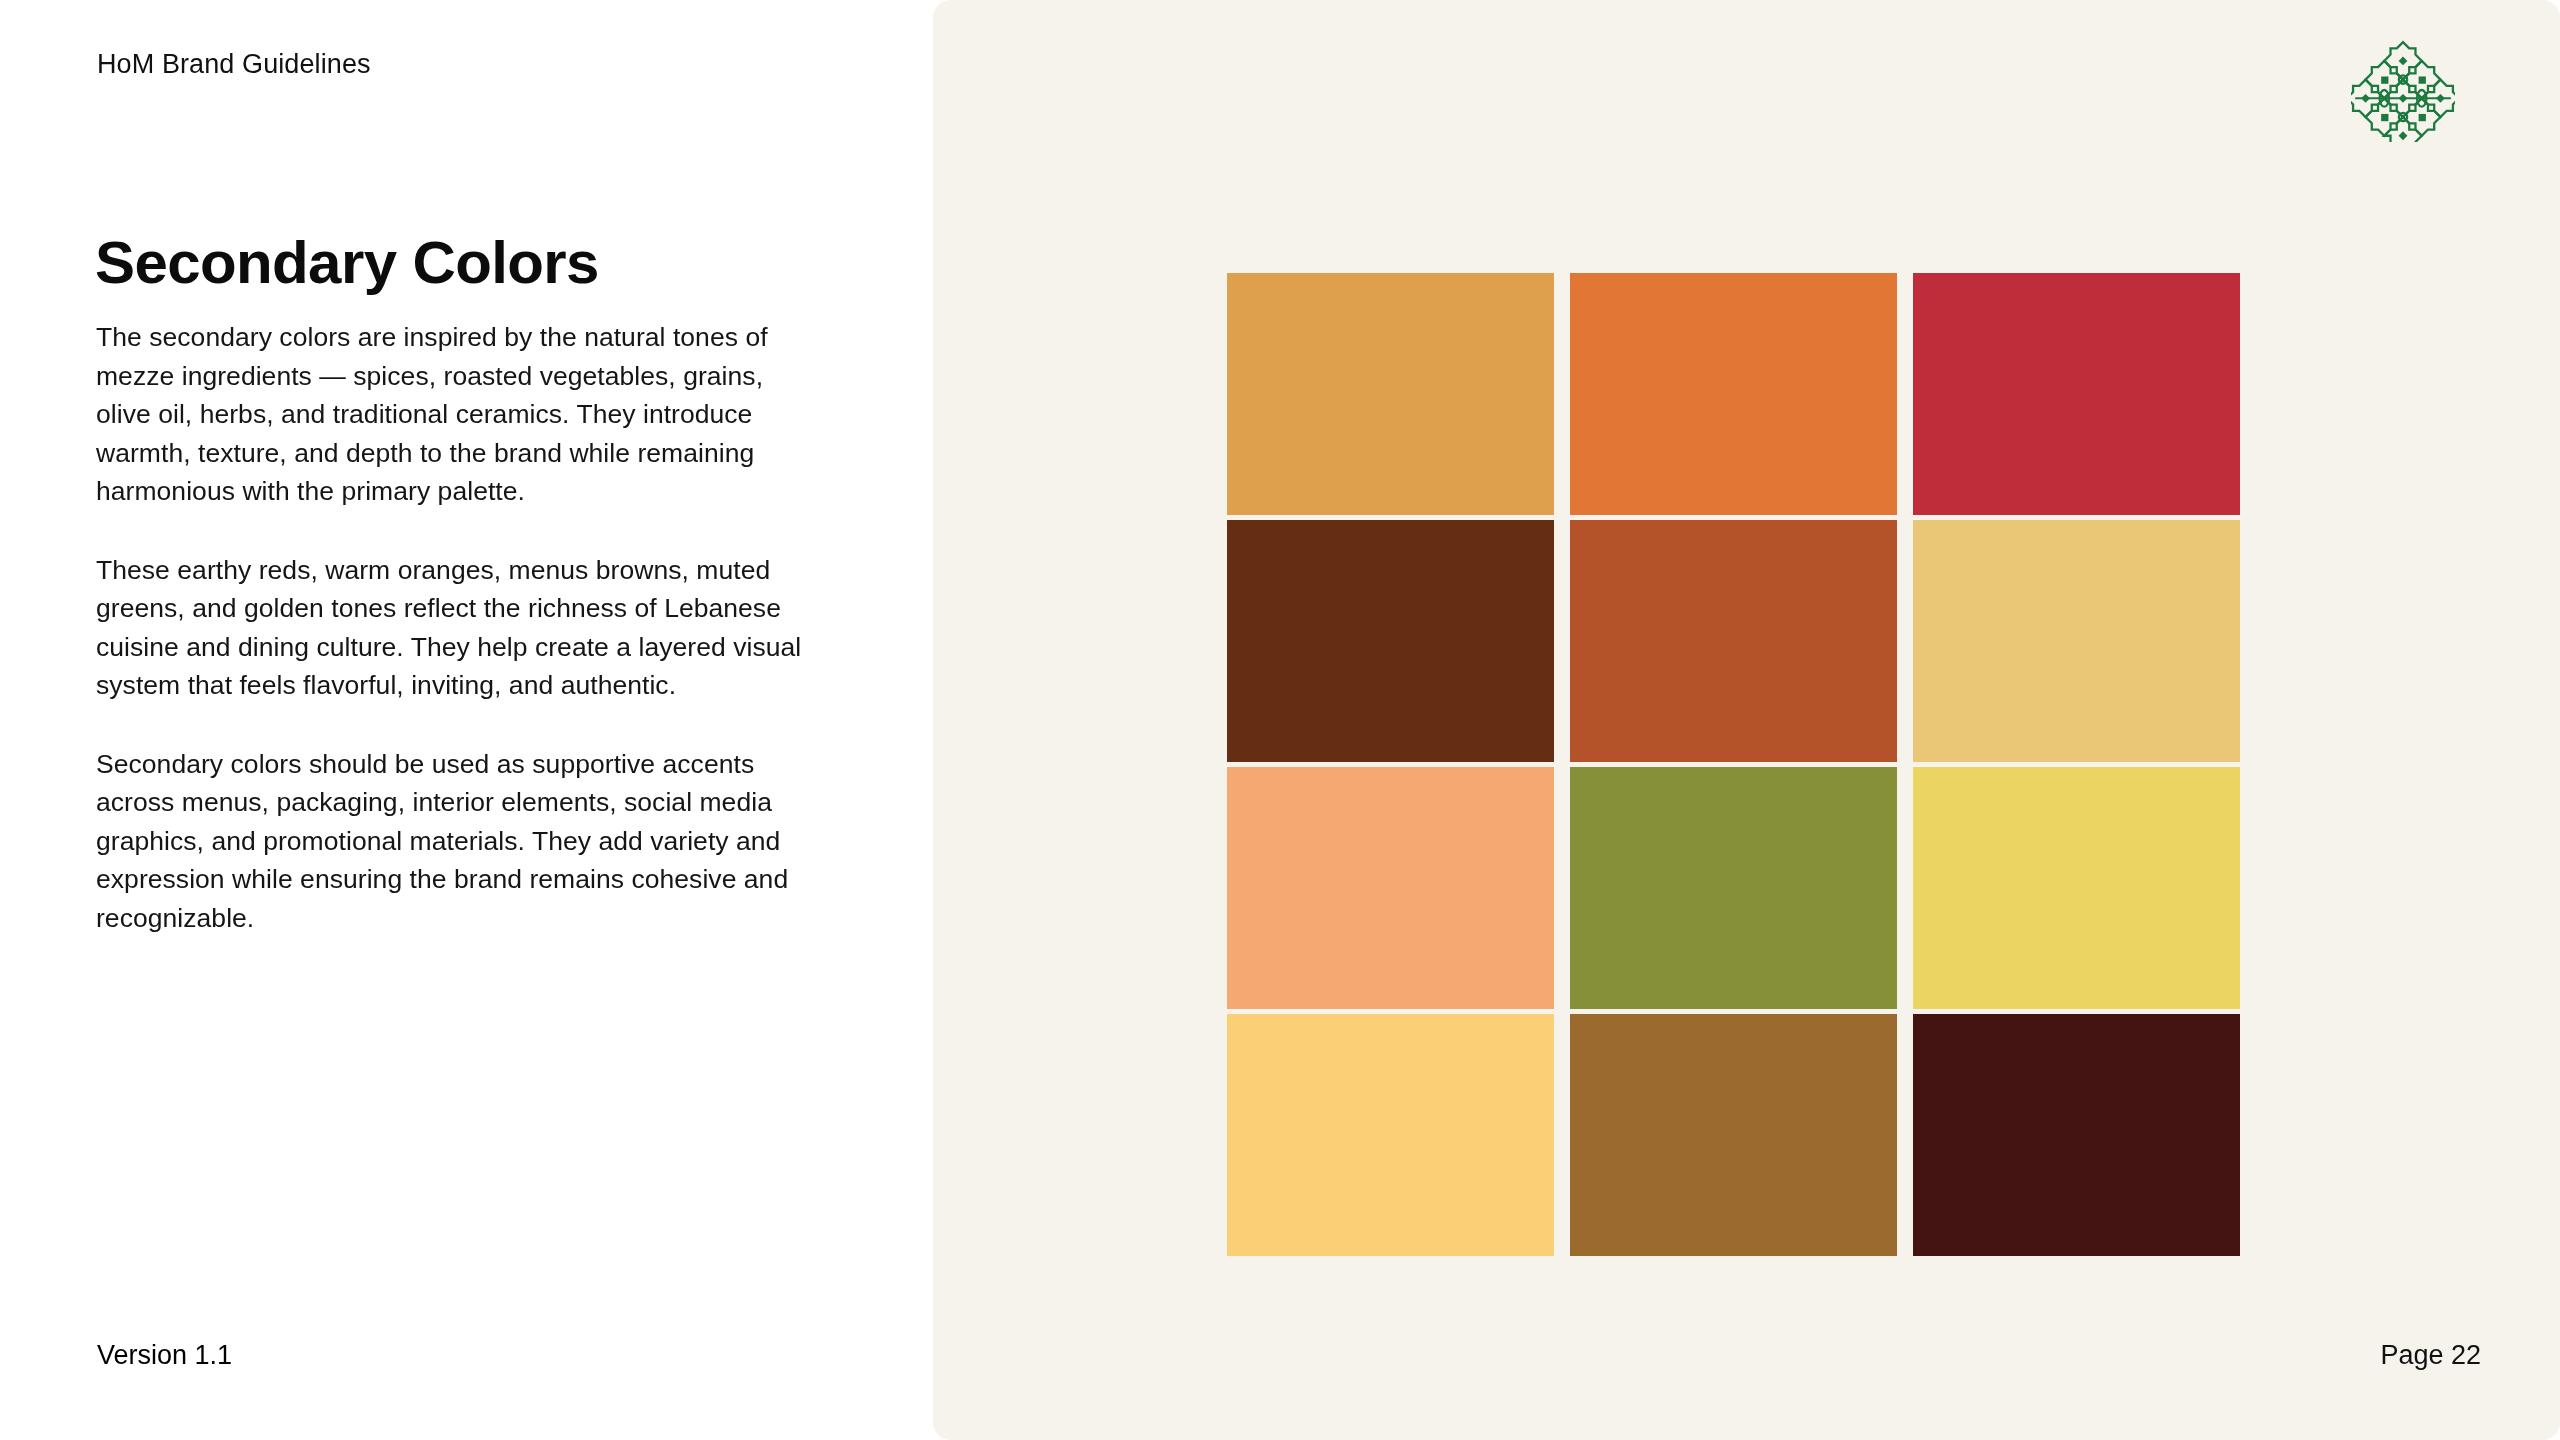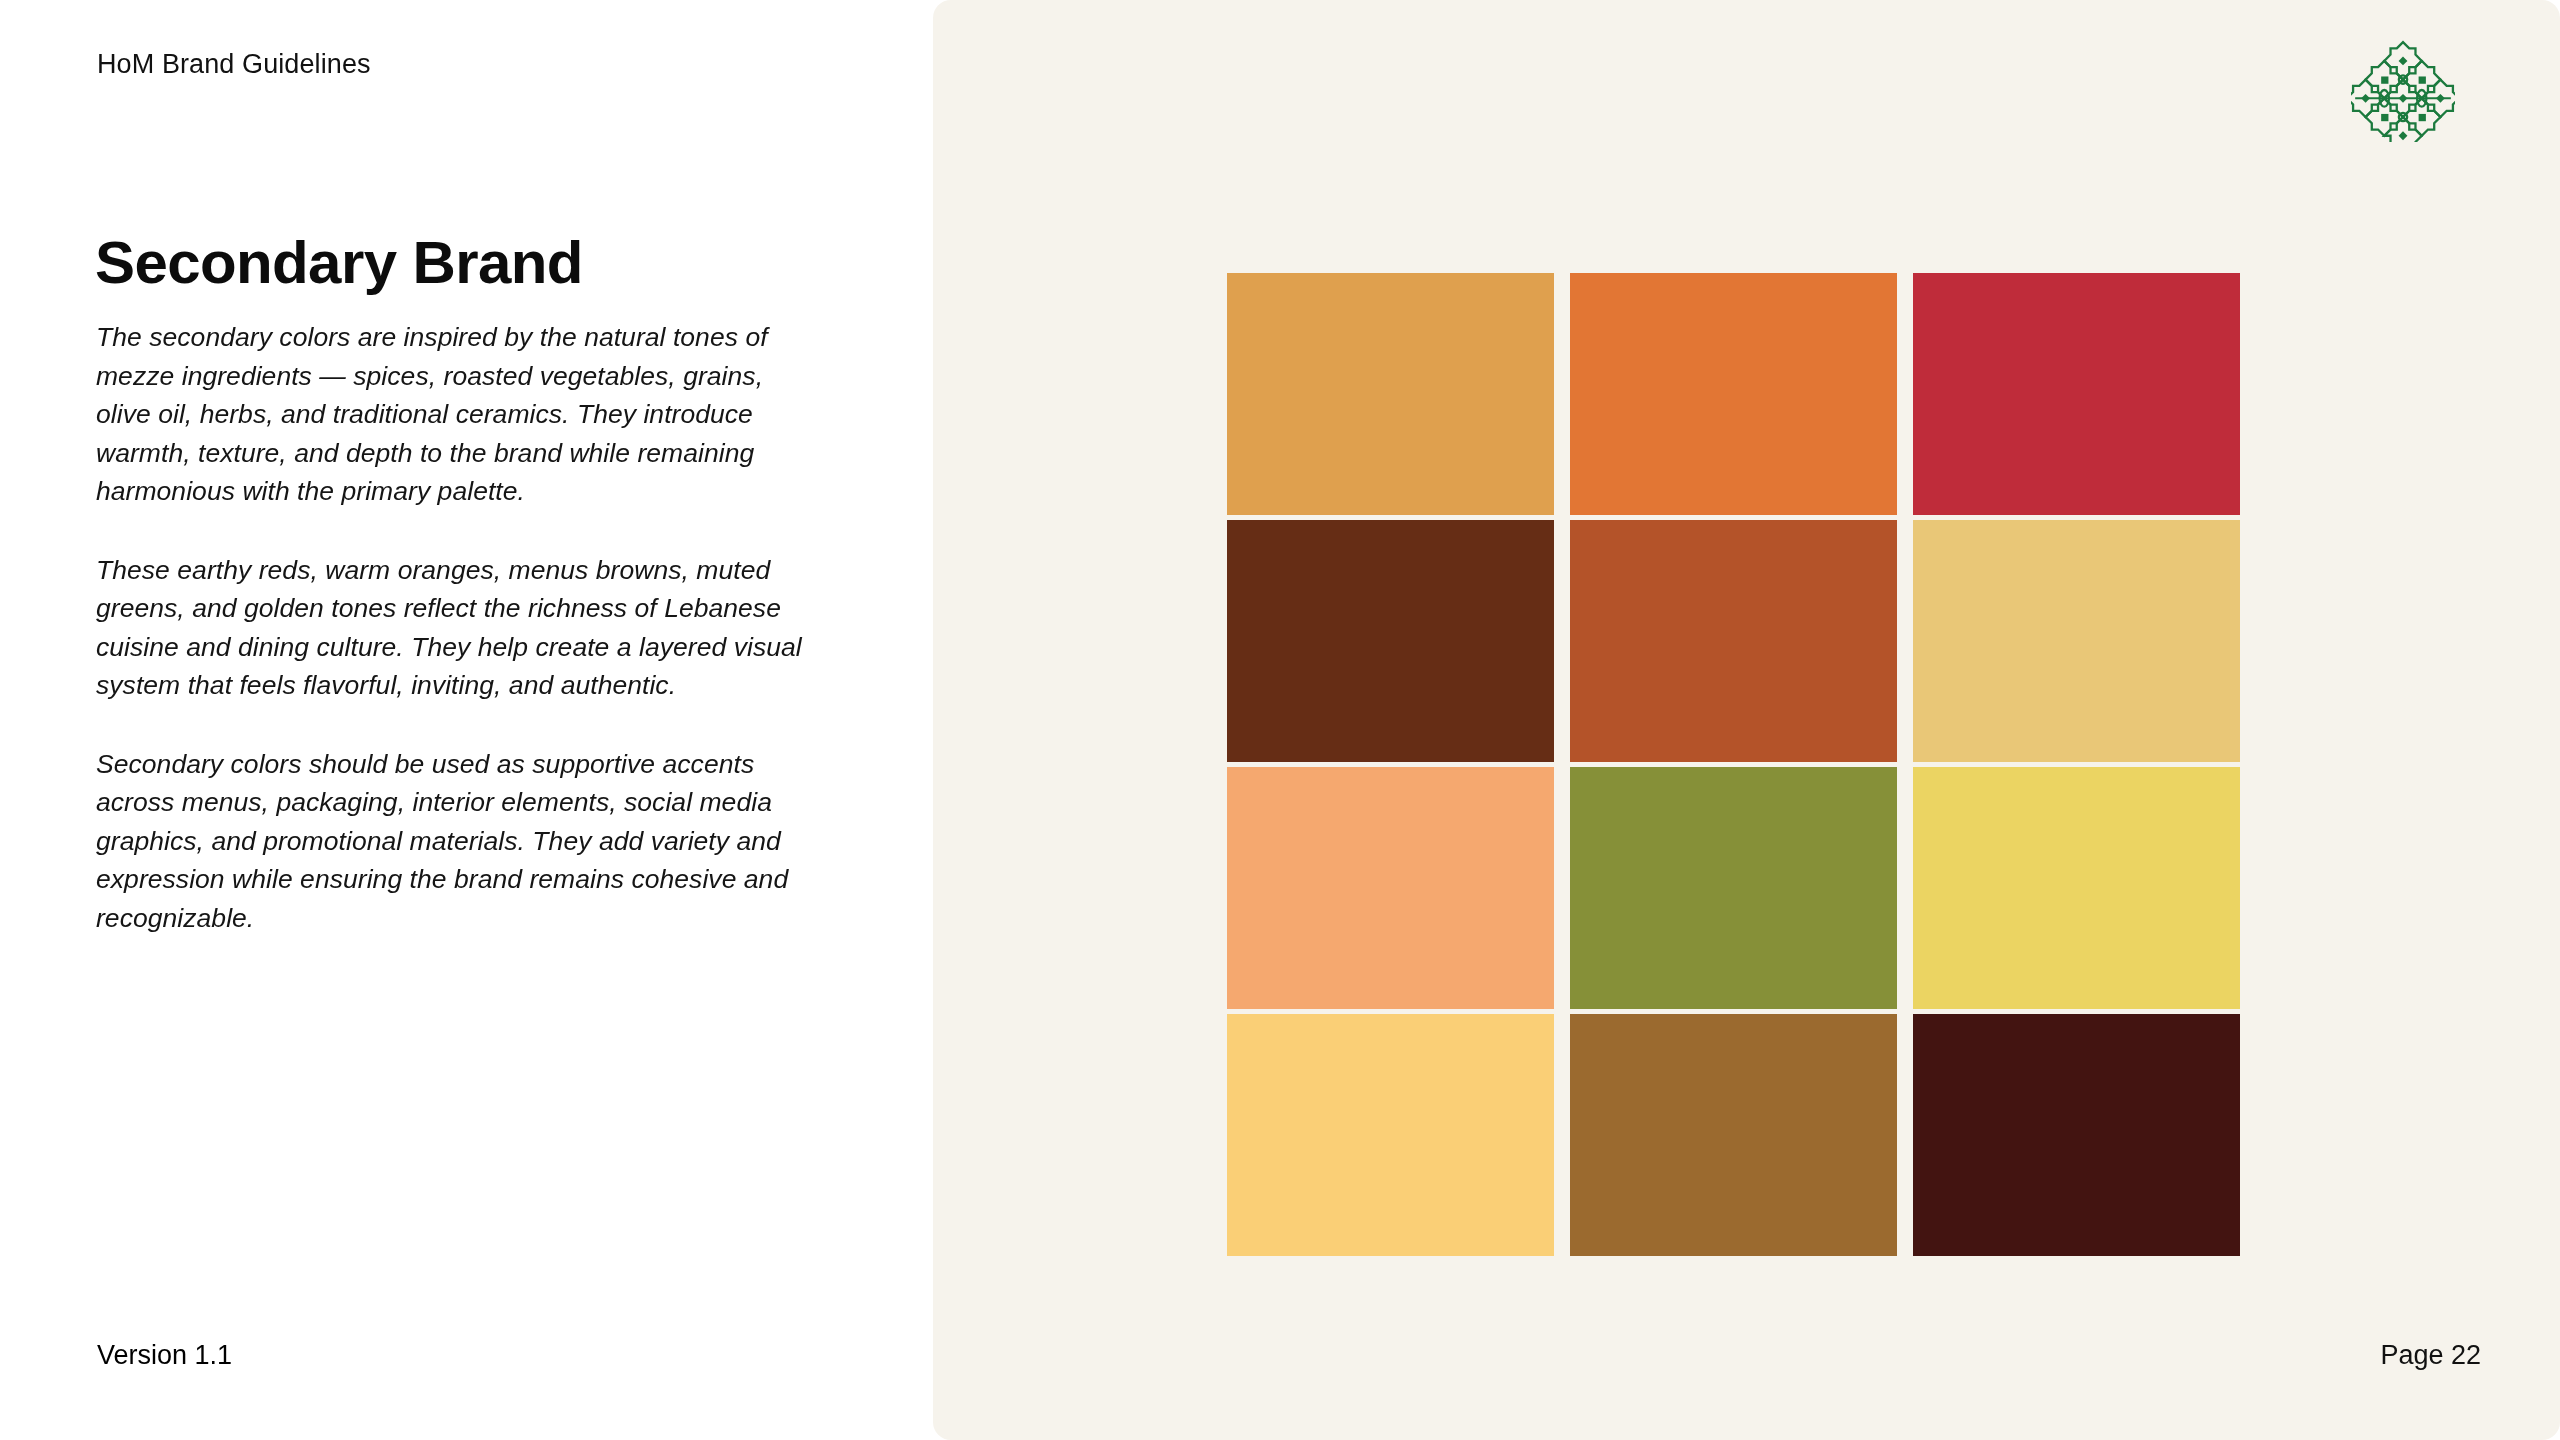--- a/index.html
+++ b/index.html
@@ -47,21 +47,20 @@
     font-weight: bold;
     color: #0c0c0c;
     letter-spacing: -0.6px;
     white-space: nowrap;
   }
   #body-copy {
     position: absolute;
     left: 96px;
     top: 318px;
     width: 720px;
-    font-style: italic;
   }
   #body-copy p {
     margin: 0 0 40px 0;
     font-size: 26.5px;
     line-height: 38.5px;
     color: #151515;
     letter-spacing: 0.05px;
   }
   #body-copy p:last-child { margin-bottom: 0; }
 
@@ -117,21 +116,21 @@
 </style>
 </head>
 <body>
 
 <div id="slide">
 
   <div id="left-panel" style="background-color: rgb(255, 255, 255);">
 
     <div id="eyebrow">HoM Brand Guidelines</div>
 
-    <h1 id="page-title">Secondary Brand</h1>
+    <h1 id="page-title">Secondary Colors</h1>
 
     <div id="body-copy">
       <p>The secondary colors are inspired by the natural tones of mezze ingredients — spices, roasted vegetables, grains, olive oil, herbs, and traditional ceramics. They introduce warmth, texture, and depth to the brand while remaining harmonious with the primary palette.</p>
       <p>These earthy reds, warm oranges, menus browns, muted greens, and golden tones reflect the richness of Lebanese cuisine and dining culture. They help create a layered visual system that feels flavorful, inviting, and authentic.</p>
       <p>Secondary colors should be used as supportive accents across menus, packaging, interior elements, social media graphics, and promotional materials. They add variety and expression while ensuring the brand remains cohesive and recognizable.</p>
     </div>
 
     <div id="version-label">Version 1.1</div>
   </div>
 

